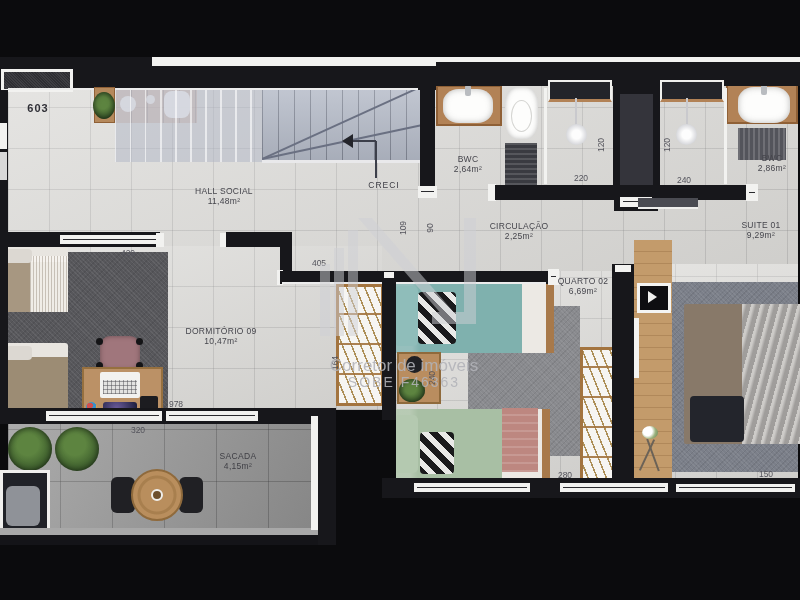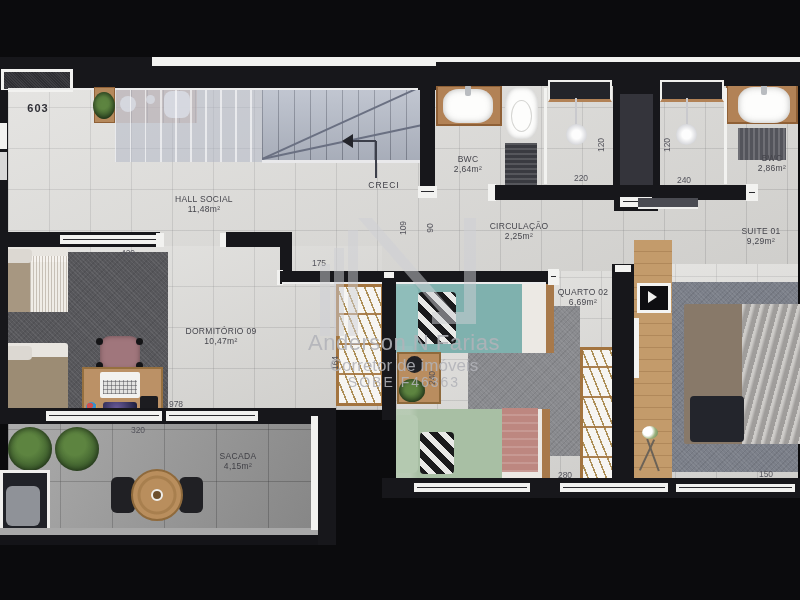--- a/index.html
+++ b/index.html
@@ -244,58 +244,58 @@
   <div class="abs" style="left:575px;top:98px;width:2px;height:30px;background:#c9c9cd;"></div>
   <div class="abs" style="left:566px;top:124px;width:21px;height:21px;border-radius:50%;background:radial-gradient(circle, #fdfdfd 0 30%, #d6d7db 70%, #b3b4ba 100%);"></div>
   <div class="abs" style="left:686px;top:98px;width:2px;height:30px;background:#c9c9cd;"></div>
   <div class="abs" style="left:676px;top:124px;width:21px;height:21px;border-radius:50%;background:radial-gradient(circle, #fdfdfd 0 30%, #d6d7db 70%, #b3b4ba 100%);"></div>
 
   <div class="abs" style="left:94px;top:87px;width:21px;height:36px;background:#b5895c;border:1px solid #8f6036;box-sizing:border-box;"></div>
   <div class="abs plant" style="left:93px;top:92px;width:22px;height:27px;"></div>
 
   <div class="lbl" style="left:38px;top:108px;font-weight:bold;font-size:11px;color:#2f2f36;letter-spacing:1px;">603</div>
 
-  <div class="lbl" style="left:204px;top:196px;margin-top:8px;">
+  <div class="lbl" style="left:224px;top:196px;">
     <span>HALL SOCIAL</span>
       <span>11,48m²</span>
   </div>
   <div class="lbl" style="left:384px;top:185px;letter-spacing:1px;color:#3c3c44;">CRECI</div>
 
   <div class="lbl" style="left:468px;top:164px;">
     <span>BWC</span>
       <span>2,64m²</span>
   </div>
   <div class="lbl" style="left:772px;top:163px;">
     <span>BWC</span>
       <span>2,86m²</span>
   </div>
   <div class="lbl" style="left:519px;top:231px;">
     <span>CIRCULAÇÃO</span>
       <span>2,25m²</span>
   </div>
-  <div class="lbl" style="left:761px;top:236px;">
+  <div class="lbl" style="left:761px;top:230px;">
     <span>SUITE 01</span>
       <span>9,29m²</span>
   </div>
   <div class="lbl" style="left:221px;top:336px;">
     <span>DORMITÓRIO 09</span>
       <span>10,47m²</span>
   </div>
-  <div class="lbl" style="left:583px;top:297px;">
+  <div class="lbl" style="left:583px;top:286px;">
     <span>QUARTO 02</span>
       <span>6,69m²</span>
   </div>
   <div class="lbl" style="left:238px;top:461px;color:#3f3f45;">
     <span>SACADA</span>
       <span>4,15m²</span>
   </div>
 
   <div class="dim" style="left:128px;top:253px;">429</div>
   <div class="dim" style="left:176px;top:404px;">978</div>
-  <div class="dim" style="left:319px;top:263px;">175</div>
+  <div class="dim" style="left:319px;top:263px;">405</div>
   <div class="dim" style="left:138px;top:430px;">320</div>
   <div class="dim" style="left:565px;top:475px;">280</div>
   <div class="dim" style="left:766px;top:474px;">150</div>
   <div class="dim" style="left:581px;top:178px;">220</div>
   <div class="dim" style="left:684px;top:180px;">240</div>
   <div class="dim dimv" style="left:601px;top:145px;">120</div>
   <div class="dim dimv" style="left:667px;top:145px;">120</div>
   <div class="dim dimv" style="left:403px;top:228px;">109</div>
   <div class="dim dimv" style="left:430px;top:228px;">90</div>
   <div class="dim dimv" style="left:335px;top:363px;">164</div>
@@ -304,17 +304,16 @@
   <svg class="abs" style="left:312px;top:196px;" width="200" height="150" viewBox="0 0 200 150">
     <g fill="#cfd0d5" opacity="0.5">
       <rect x="8" y="68" width="10" height="72"></rect>
       <rect x="22" y="52" width="10" height="88"></rect>
       <rect x="36" y="34" width="10" height="106"></rect>
       <polygon points="46,22 60,22 152,128 138,128"></polygon>
       <rect x="152" y="22" width="12" height="106"></rect>
       <rect x="120" y="116" width="44" height="12"></rect>
     </g>
   </svg>
-  <div class="wm" style="left:404px;top:343px;font-size:22px;letter-spacing:.5px;">Anderson N Farias</div>
   <div class="wm" style="left:404px;top:366px;font-size:17px;">Corretor de imóveis</div>
   <div class="wm" style="left:404px;top:382px;font-size:14px;letter-spacing:2px;">SOBE F46363</div>
 
 </div>
 
 </body></html>

